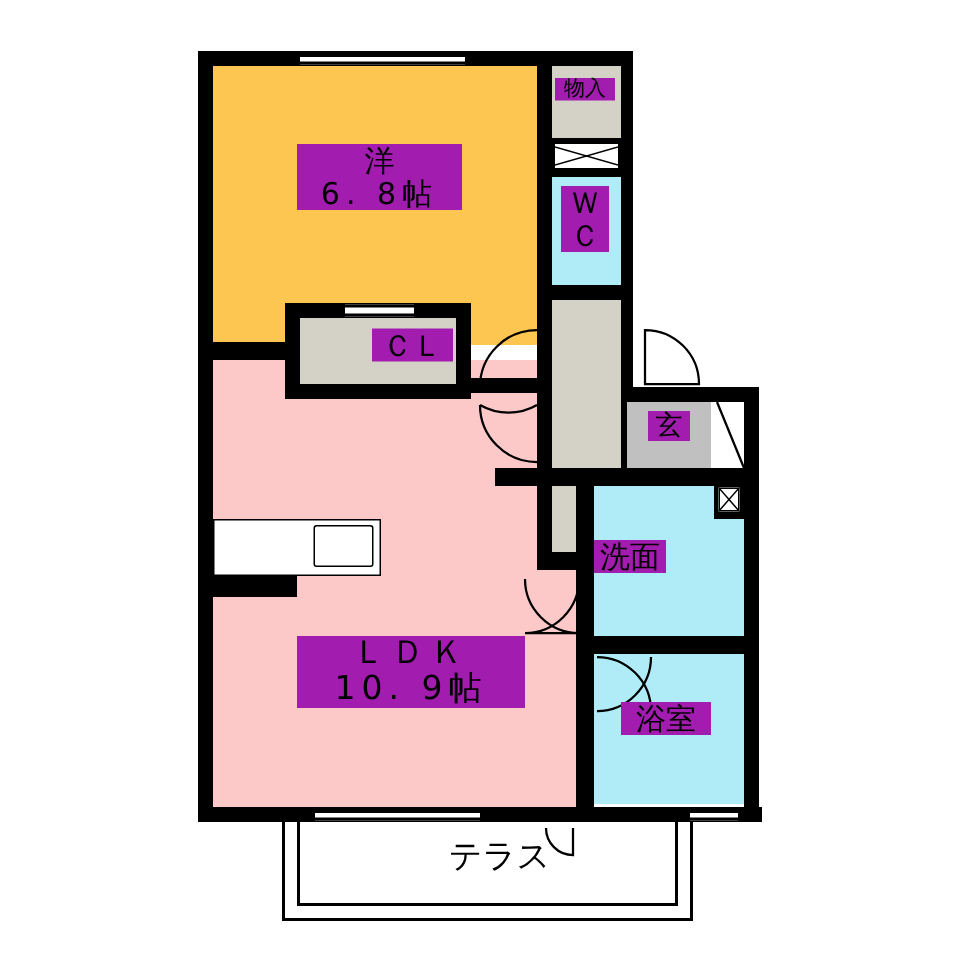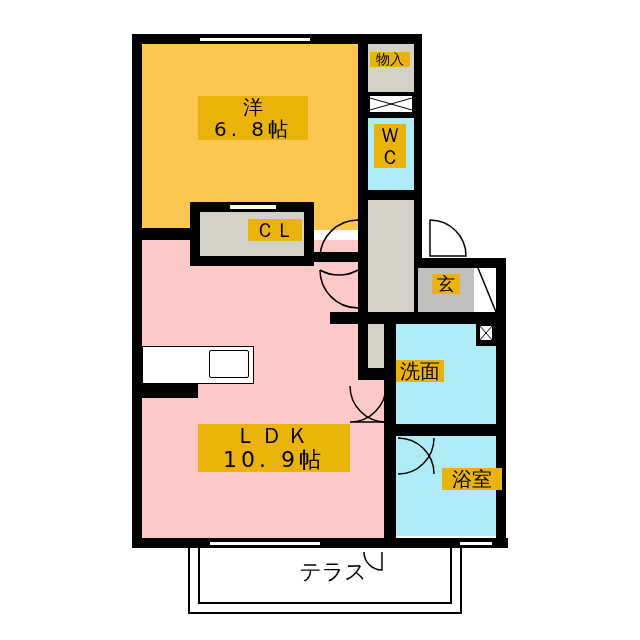--- a/index.html
+++ b/index.html
@@ -1,20 +1,20 @@
 <!DOCTYPE html>
 <html><head>
 <meta charset="utf-8">
 <style>
   html,body{margin:0;padding:0;background:#fff;}
   body{width:640px;height:640px;position:relative;overflow:hidden;font-family:"DejaVu Sans",sans-serif;}
   .abs{position:absolute;}
   .wall{position:absolute;background:#000;}
   .room{position:absolute;}
-  .lbl{position:absolute;background:#eab308;color:#000;text-align:center;line-height:1.1;}
+  .lbl{position:absolute;background:#a21caf;color:#000;text-align:center;line-height:1.1;}
   .win{position:absolute;background:#fff;border-top:2px solid #000;border-bottom:2px solid #000;box-sizing:border-box;}
 </style>
 </head>
 <body>
 
 <div class="room" style="left:142px;top:44px;width:218px;height:186px;background:#FCC650;"></div>
 <div class="room" style="left:142px;top:240px;width:244px;height:298px;background:#FCC8C8;"></div>
 <div class="room" style="left:200px;top:212px;width:104px;height:44px;background:#D4D2C6;"></div>
 <div class="room" style="left:368px;top:44px;width:46px;height:48px;background:#D4D2C6;"></div>
 <div class="room" style="left:368px;top:118px;width:46px;height:74px;background:#B0ECF8;"></div>
@@ -87,18 +87,18 @@
 <div class="lbl" style="left:198px;top:96px;width:110px;font-size:20px;">
   <div>洋</div>
   <div style="letter-spacing:4px;">6. 8帖</div>
 </div>
 <div class="lbl" style="left:224px;top:219px;width:54px;font-size:20px;margin-left:24px;">ＣＬ</div>
 <div class="lbl" style="left:370px;top:52px;width:40px;font-size:14px;">物入</div>
 <div class="lbl" style="left:374px;top:124px;width:32px;font-size:20px;white-space:pre-line;">Ｗ
 Ｃ</div>
 <div class="lbl" style="left:432px;top:274px;width:28px;font-size:18px;">玄</div>
 <div class="lbl" style="left:396px;top:360px;width:48px;font-size:20px;">洗面</div>
-<div class="lbl" style="left:414px;top:468px;width:60px;font-size:20px;margin-left:28px;">浴室</div>
+<div class="lbl" style="left:414px;top:468px;width:60px;font-size:20px;">浴室</div>
 <div class="lbl" style="left:198px;top:424px;width:152px;font-size:22px;">
   <div style="letter-spacing:4px;">ＬＤＫ</div>
   <div style="letter-spacing:4px;">10. 9帖</div>
 </div>
 <div class="lbl" style="left:288px;top:560px;width:90px;font-size:22px;background:transparent;text-align:center;">テラス</div>
 
 </body></html>

